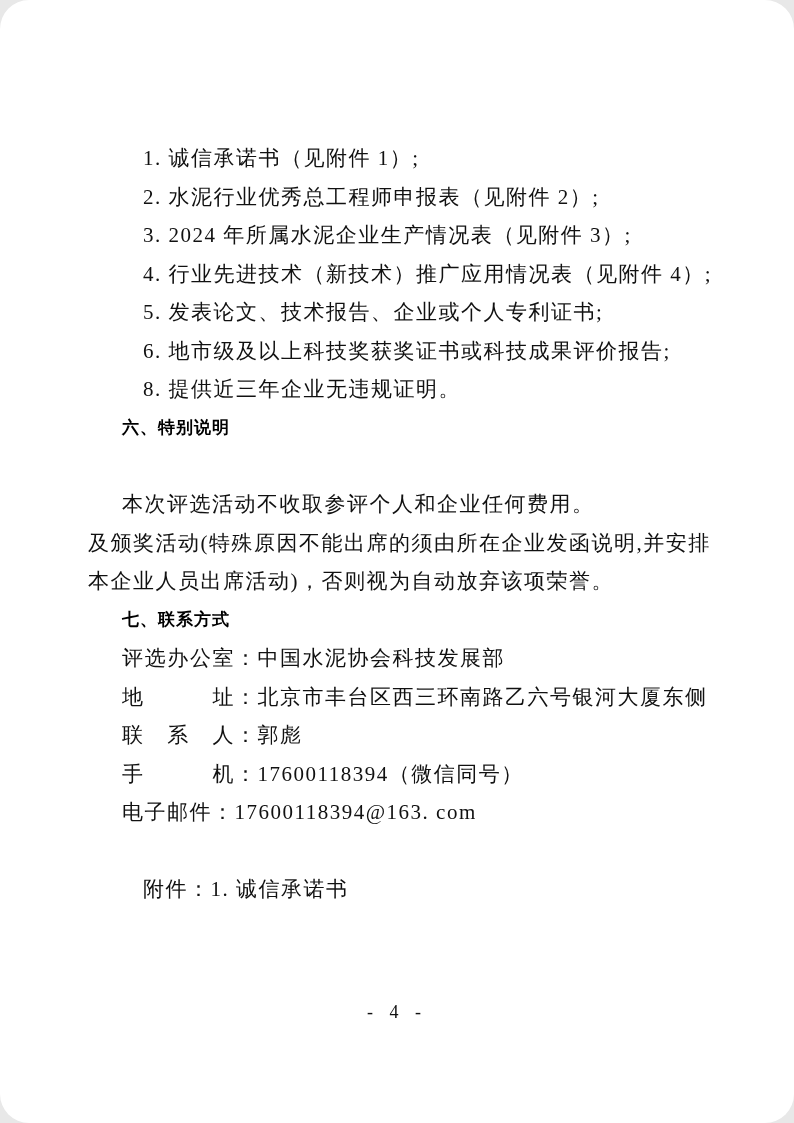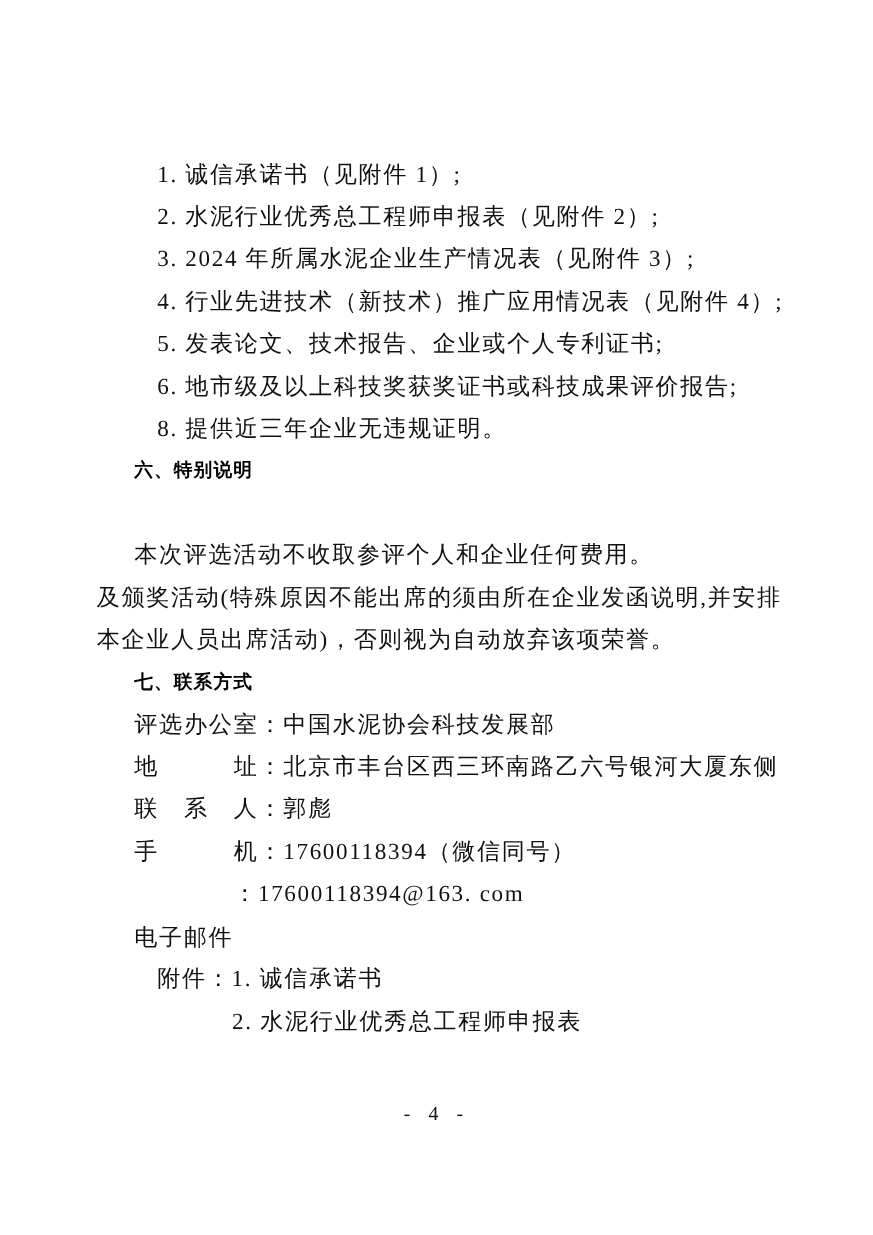--- a/index.html
+++ b/index.html
@@ -9,20 +9,21 @@
   }
   .page {
     position: relative;
     width: 794px;
     height: 1123px;
     margin: 0 auto;
     background: #ffffff;
     overflow: hidden;
     color: #111111;
     font-family: "Liberation Serif", "DejaVu Serif", serif;
+    border-radius: 29px;
   }
   .content {
     position: absolute;
     top: 139px;
     left: 88px;
     right: 82px;
     font-size: 21px;
     letter-spacing: 1.5px;
   }
   .line {
@@ -45,21 +46,20 @@
     display: inline-block;
     width: 113px;
     text-align: justify;
     text-align-last: justify;
     vertical-align: top;
   }
   .clabel.plain {
     width: auto;
     text-align: right;
     text-align-last: auto;
-    margin-top: 40px;
   }
   .attach { margin-left: 55px; }
   .attach-cont { margin-left: 123px; }
   .blank { }
   .footer {
     position: absolute;
     top: 1001px;
     left: 0;
     width: 100%;
     text-align: center;
@@ -106,20 +106,19 @@
     </div>
     <div class="line contact">
       <span class="clabel plain">电子邮件</span><span>：</span><span>17600118394@163. com</span>
     </div>
 
     <div class="line blank"></div>
 
     <div class="line attach">
       <span>附件：</span><span>1. 诚信承诺书</span>
     </div>
-    <div class="line attach-cont">2. 水泥行业优秀总工程师申报表</div>
 
   </div>
 
   <div class="footer">
     <span>- 4 -</span>
   </div>
 </div>
 
 </body></html>

